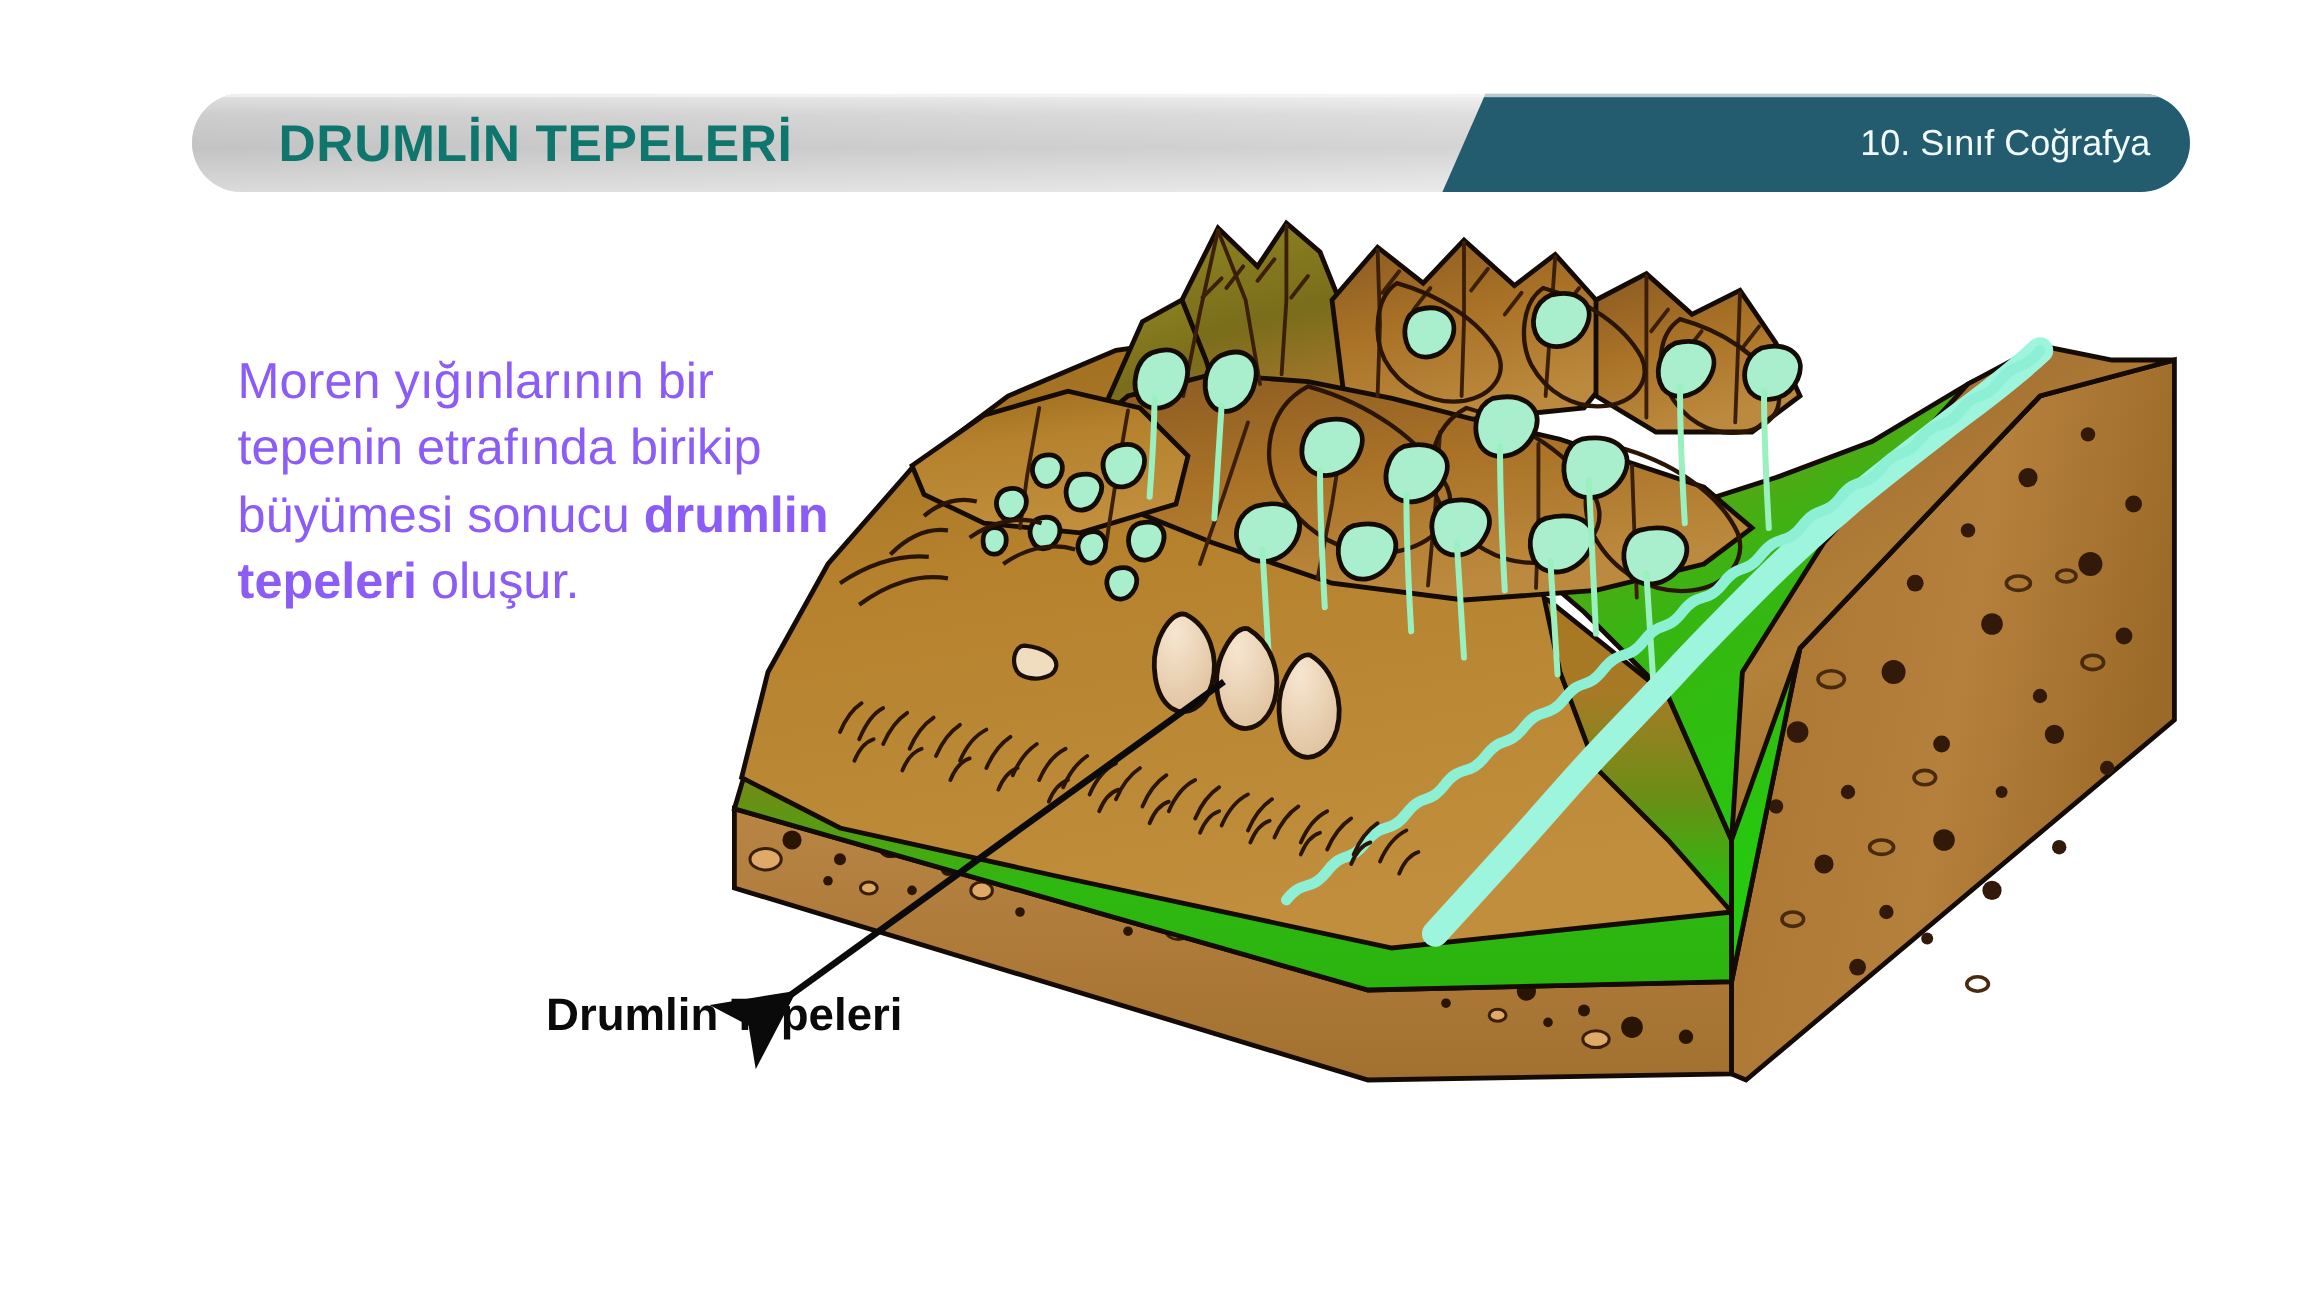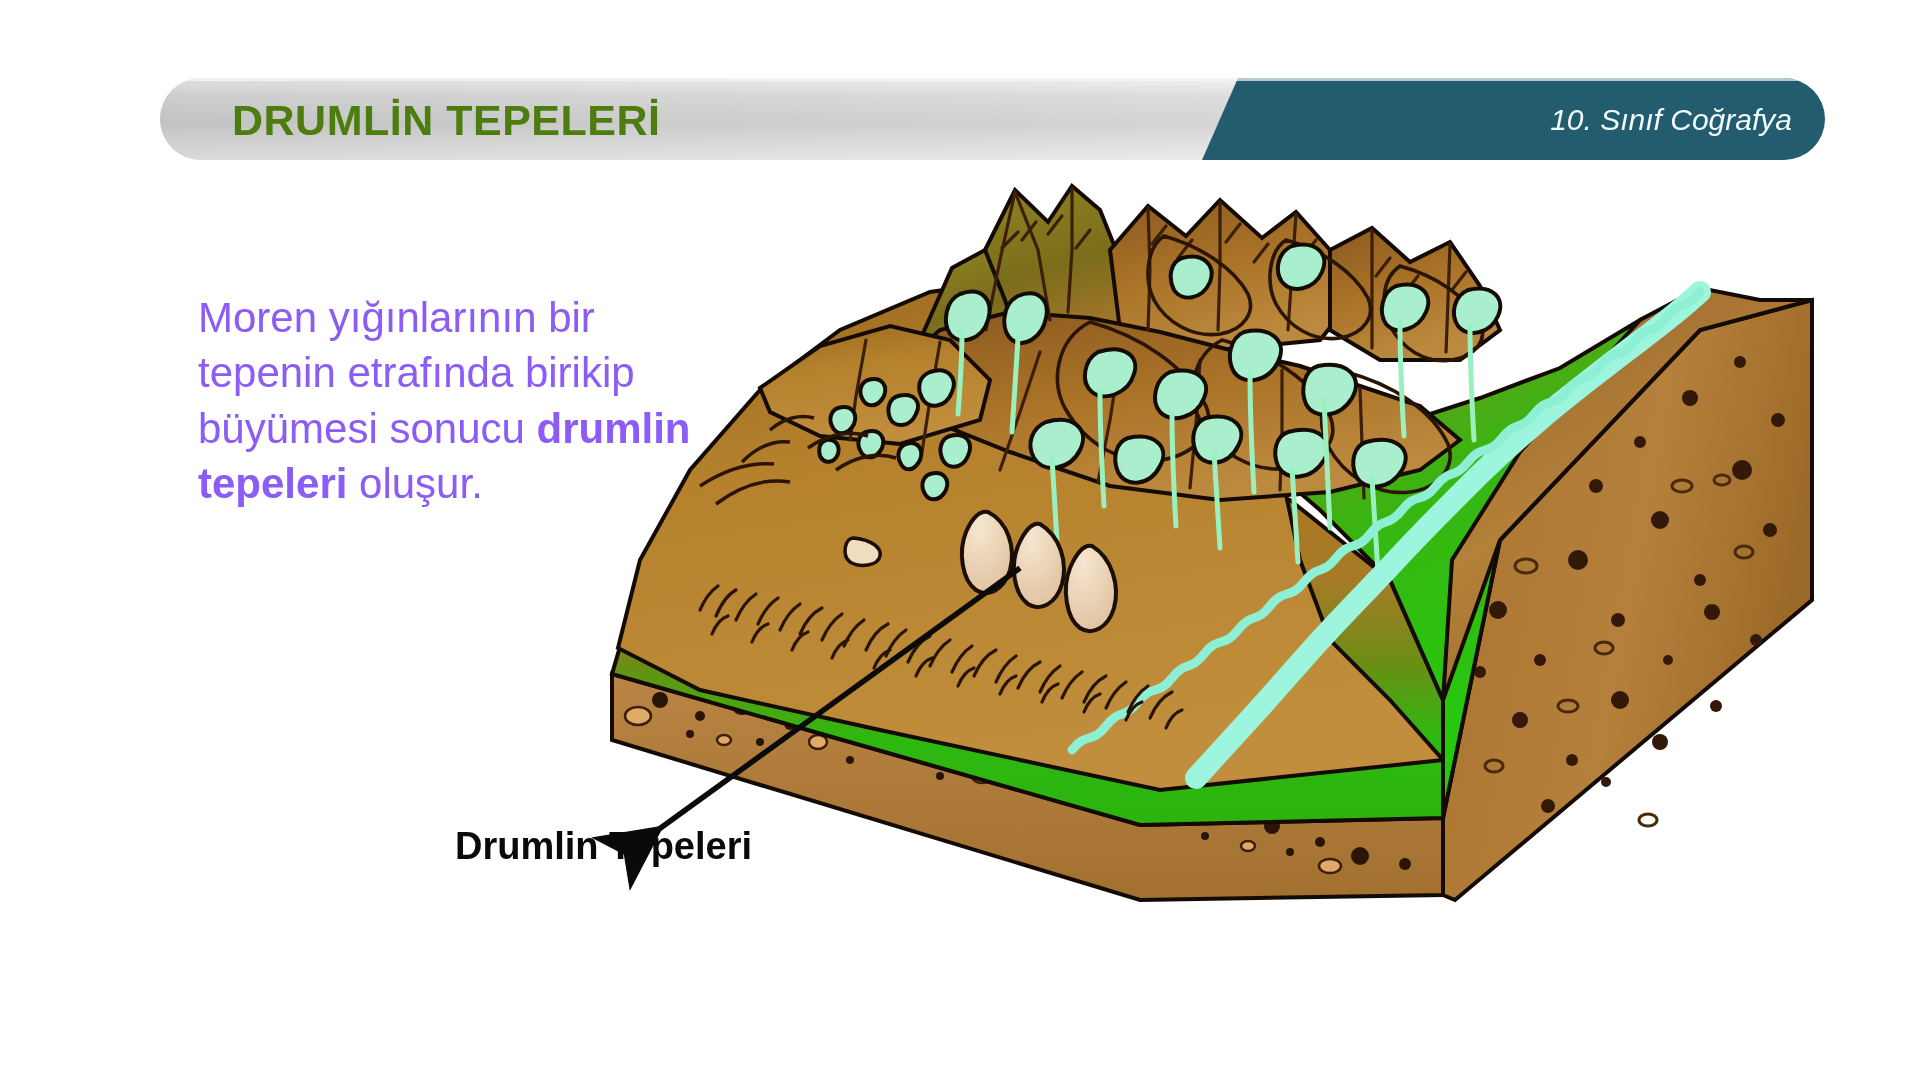--- a/index.html
+++ b/index.html
@@ -25,29 +25,28 @@
   }
   #header-banner svg { display: block; }
 
   #header-title {
     position: absolute;
     left: 232px;
     top: 96px;
     font-size: 43px;
     font-weight: bold;
     letter-spacing: 0.5px;
-    color: #4d7c0f;
+    color: #0f766e;
     white-space: nowrap;
   }
   #header-subtitle {
     position: absolute;
     right: 128px;
     top: 103px;
     font-size: 30px;
-    font-style: italic;
     color: #f2fbfb;
     white-space: nowrap;
   }
 
   
   #body-text {
     position: absolute;
     left: 198px;
     top: 290px;
     width: 500px;

